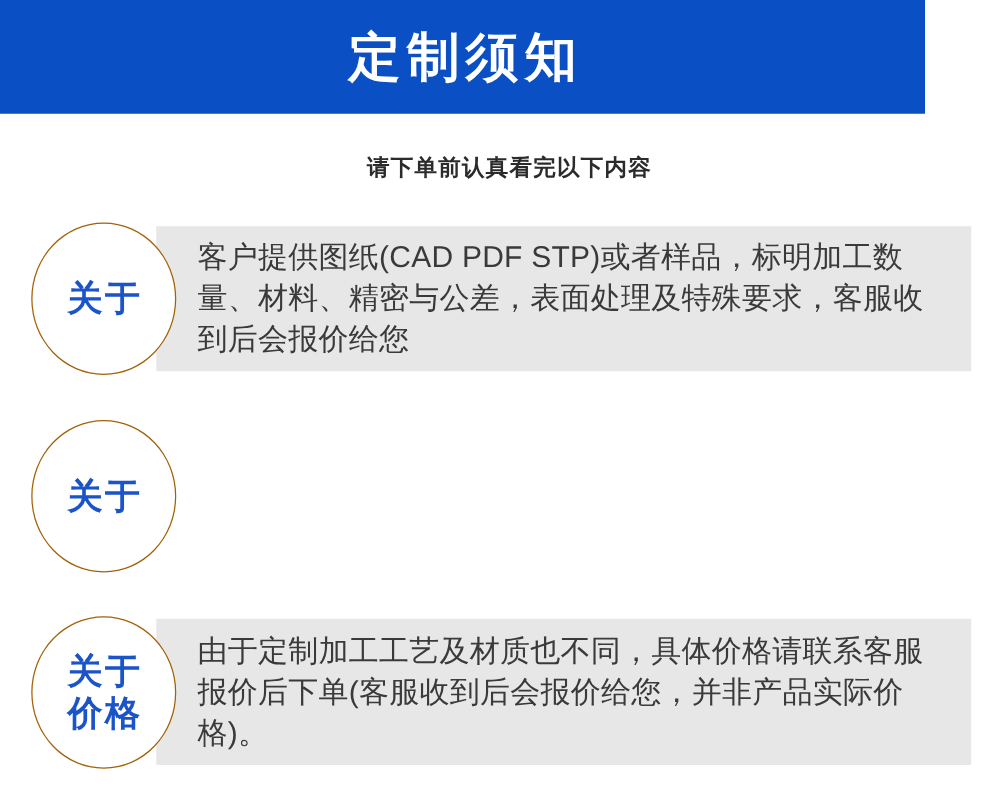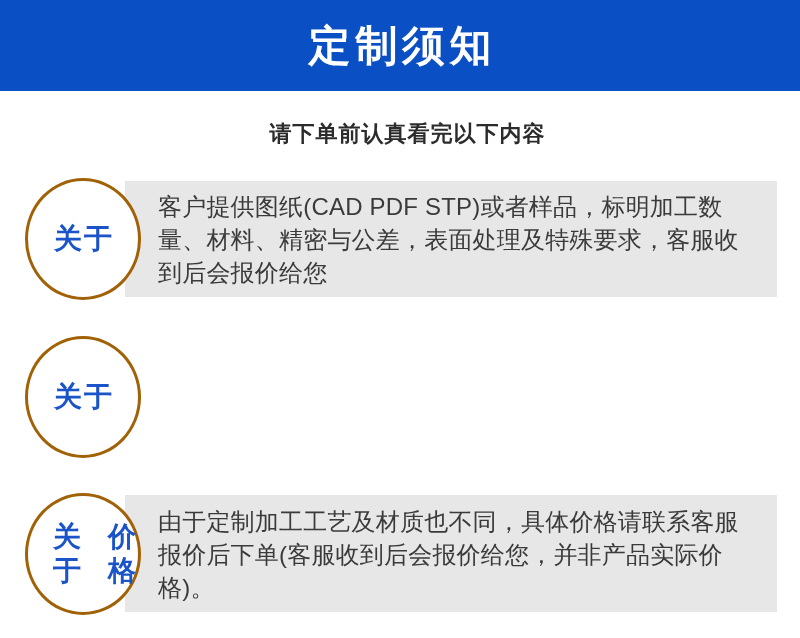--- a/index.html
+++ b/index.html
@@ -19,21 +19,21 @@
     width: 800px;
     height: 638px;
     background: #ffffff;
   }
 
   
   .header-banner {
     position: absolute;
     left: 0;
     top: 0;
-    width: 800px;
+    width: 740px;
     height: 91px;
     background: #0B4FC4;
     display: flex;
     align-items: center;
     justify-content: center;
   }
   .header-title {
     color: #ffffff;
     font-size: 42px;
     font-weight: bold;
@@ -54,21 +54,21 @@
     justify-content: center;
   }
   .tip-label {
     color: #F5A020;
     font-size: 26px;
     font-weight: bold;
     letter-spacing: 1px;
   }
   .tip-text {
     color: #2B2B2B;
-    font-size: 22px;
+    font-size: 18px;
     font-weight: bold;
     letter-spacing: 1px;
     margin-left: 15px;
   }
 
   
   .section {
     position: absolute;
     left: 0;
     width: 800px;
@@ -99,28 +99,28 @@
     letter-spacing: 0.2px;
   }
 
   .badge {
     position: absolute;
     left: 25px;
     top: 50%;
     transform: translateY(-50%);
     width: 116px;
     height: 122px;
-    border: 3px solid #a16207;
+    border: 1px solid #a16207;
     border-radius: 50%;
     background: #ffffff;
     box-sizing: border-box;
     display: flex;
+    flex-direction: column;
     align-items: center;
     justify-content: center;
-    text-align: right;
   }
   .badge-line {
     color: #1A54C8;
     font-size: 28px;
     font-weight: bold;
     line-height: 34px;
     letter-spacing: 2px;
     text-indent: 2px;
   }
 </style>

